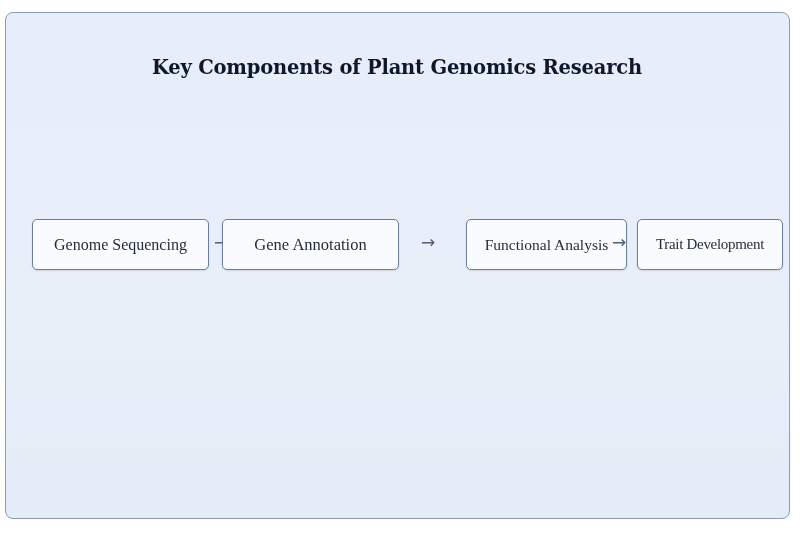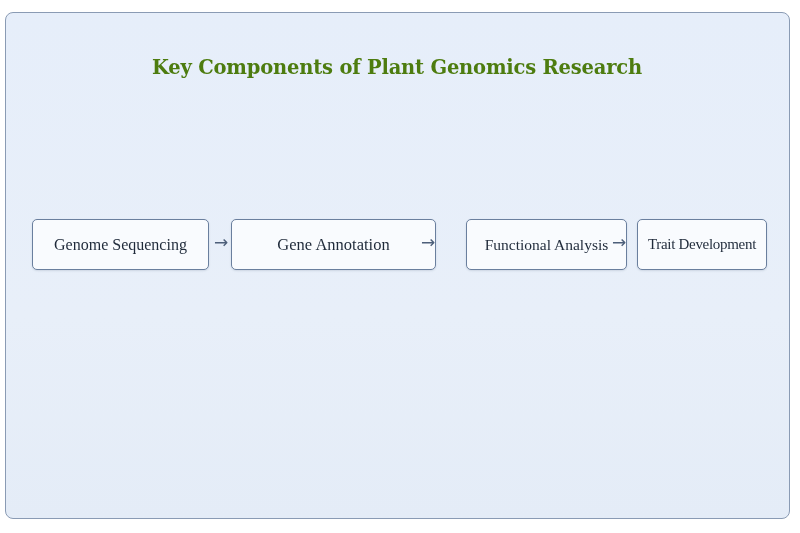--- a/index.html
+++ b/index.html
@@ -9,21 +9,21 @@
     }
     .panel {
       position: absolute; left: 5px; top: 12px; width: 785px; height: 507px;
       border: 1.5px solid #8a9bb4; border-radius: 8px;
       background: linear-gradient(180deg, #e6eefa 0%, #e8eff9 60%, #e4ecf7 100%);
       box-sizing: border-box;
     }
     .title {
       position: absolute; left: 152px; top: 56px; width: 470px;
       font-family: "DejaVu Serif", "Liberation Serif", serif;
-      font-weight: bold; font-size: 19.5px; color: #4d7c0f; white-space: nowrap;
+      font-weight: bold; font-size: 19.5px; color: #0f172a; white-space: nowrap;
       letter-spacing: -0.2px;
     }
     .node {
       position: absolute; top: 219px; height: 51px;
       background: #f9fbfe; border: 1.5px solid #6a7f9e; border-radius: 5px;
       box-sizing: border-box; display: flex; align-items: center; justify-content: center;
       font-family: "Liberation Serif", "DejaVu Serif", serif;
       font-size: 16px; color: #1f2a3a; white-space: nowrap;
       box-shadow: 0 1px 2px rgba(60,80,110,0.15);
     }
@@ -38,25 +38,25 @@
 <div class="panel">
 </div>
 
 <div class="title">Key Components of Plant Genomics Research</div>
 
 <div class="node" style="left:32px; width:177px;">
   <span>Genome Sequencing</span>
 </div>
 <span class="arrow" style="left:214px;">→</span>
 
-<div class="node" style="left:231px; width:205px;">
+<div class="node" style="left:222px; width:177px;">
   <span style="font-size:16.5px;">Gene Annotation</span>
 </div>
 <span class="arrow" style="left:421px;">→</span>
 
 <div class="node" style="left:466px; width:161px;">
   <span style="font-size:15.5px;">Functional Analysis</span>
 </div>
 <span class="arrow" style="left:612px;">→</span>
 
-<div class="node" style="left:637px; width:130px;">
+<div class="node" style="left:637px; width:146px;">
   <span style="font-size:15px; letter-spacing:-0.3px;">Trait Development</span>
 </div>
 
 </body></html>

